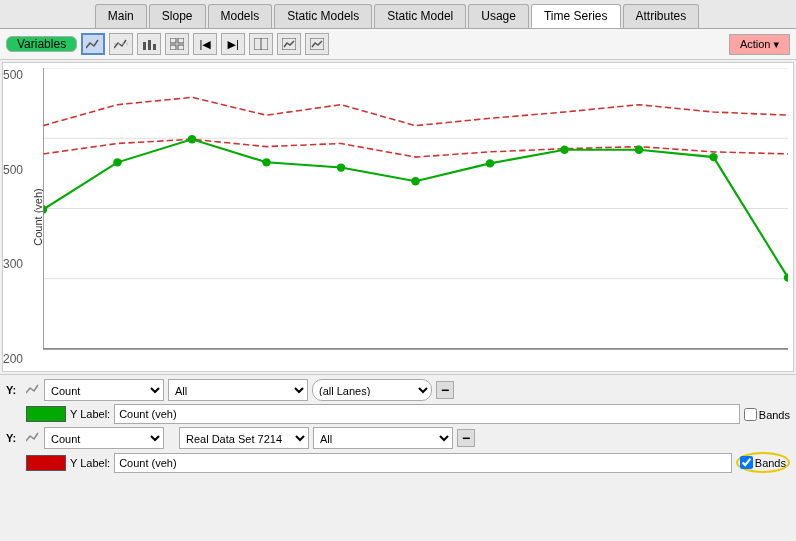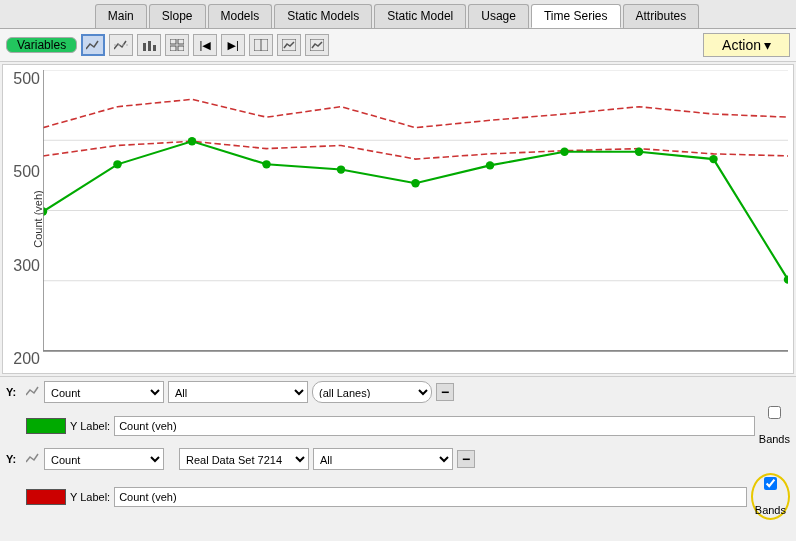--- a/index.html
+++ b/index.html
@@ -52,25 +52,25 @@
       cursor: pointer;
       display: flex; align-items: center; justify-content: center;
       font-size: 11px;
     }
     .icon-btn.active {
       background: #c8d8f0;
       border: 2px solid #5588cc;
     }
     .spacer { flex: 1; }
     .action-btn {
-      padding: 3px 18px;
-      background: #fef9c3;
-      border: 1px solid #aaa;
-      cursor: pointer;
-      font-size: 14px;
+      padding: 3px 10px;
+      background: #fca5a5;
+      border: 1px solid #aaa;
+      cursor: pointer;
+      font-size: 11px;
       display: flex; align-items: center; gap: 3px;
     }
 
     .chart-area {
       background: #fff;
       border: 1px solid #ccc;
       margin: 2px;
       position: relative;
       height: 310px;
       overflow: hidden;
@@ -85,22 +85,21 @@
       white-space: nowrap;
     }
     .y-ticks {
       position: absolute;
       left: 0; top: 0; bottom: 0;
       width: 40px;
       display: flex; flex-direction: column; justify-content: space-between;
       padding: 5px 0;
     }
     .y-tick {
-      font-size: 16px;
-      text-align: right;
+      font-size: 12px;
       padding-right: 3px;
       color: #555;
     }
 
     .bottom-panel {
       background: #f0f0f0;
       border-top: 1px solid #ccc;
       padding: 4px 6px;
     }
     .row-control {
@@ -138,21 +137,21 @@
     .minus-btn {
       width: 18px; height: 18px;
       background: #ddd;
       border: 1px solid #aaa;
       cursor: pointer;
       display: flex; align-items: center; justify-content: center;
       font-size: 14px;
       font-weight: bold;
     }
     .bands-check {
-      display: flex; align-items: center; gap: 14px; font-size: 11px; flex-direction: column;
+      display: flex; align-items: flex-end; gap: 2px; font-size: 11px;
     }
     .sub-row {
       display: flex;
       align-items: center;
       gap: 4px;
       margin-bottom: 3px;
       padding-left: 20px;
     }
     .highlighted-check {
       border: 2px solid #e8c800;

